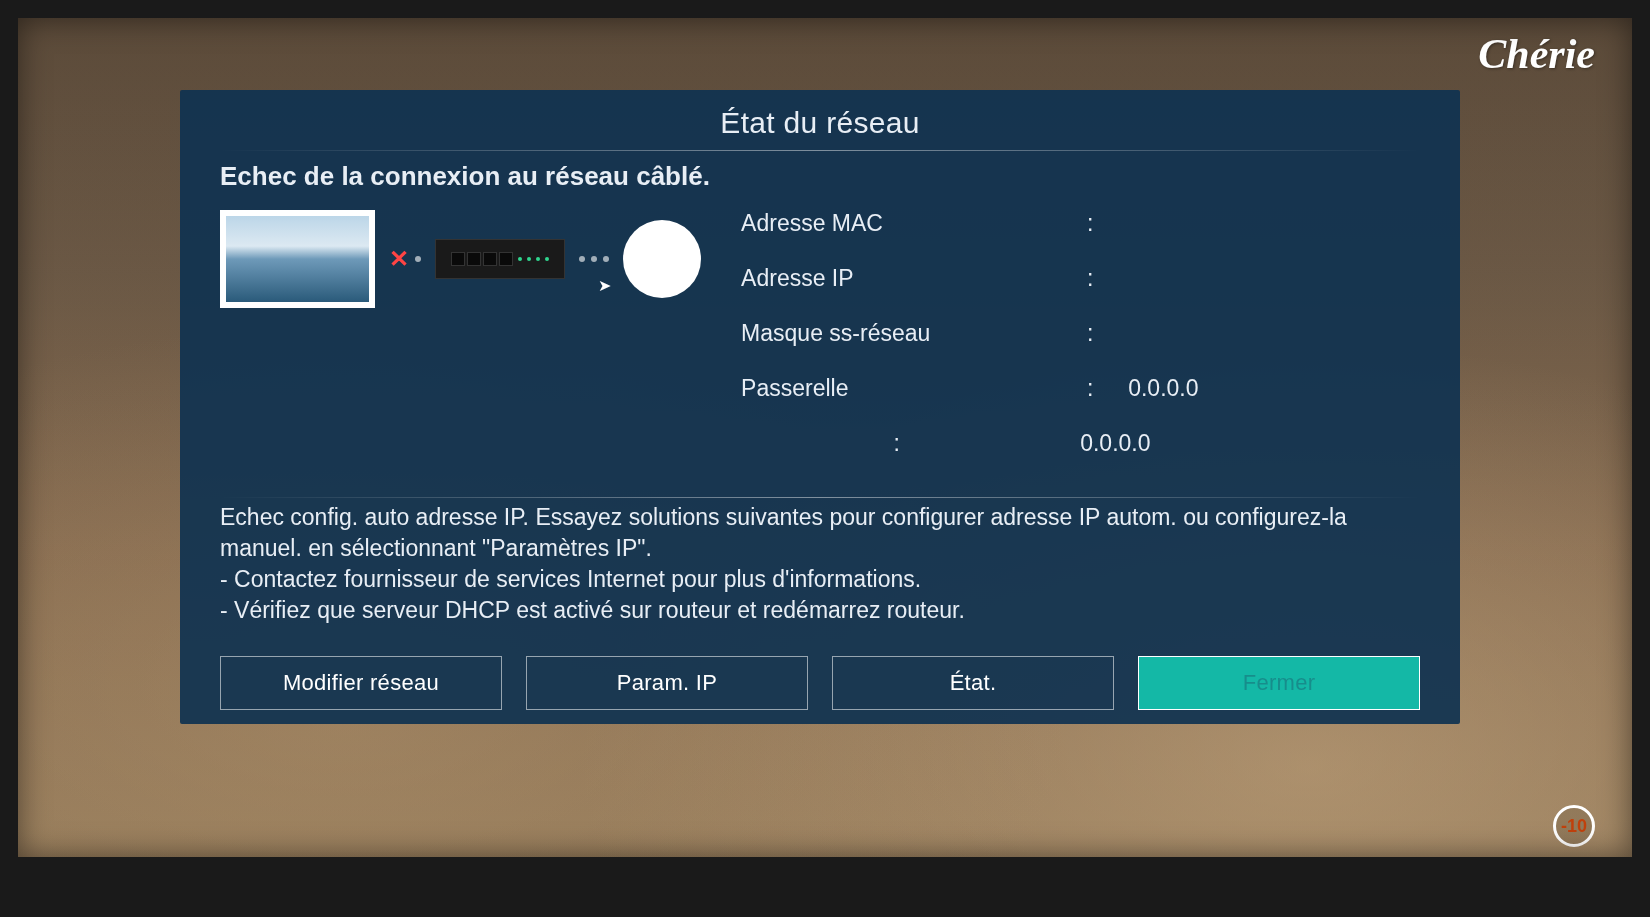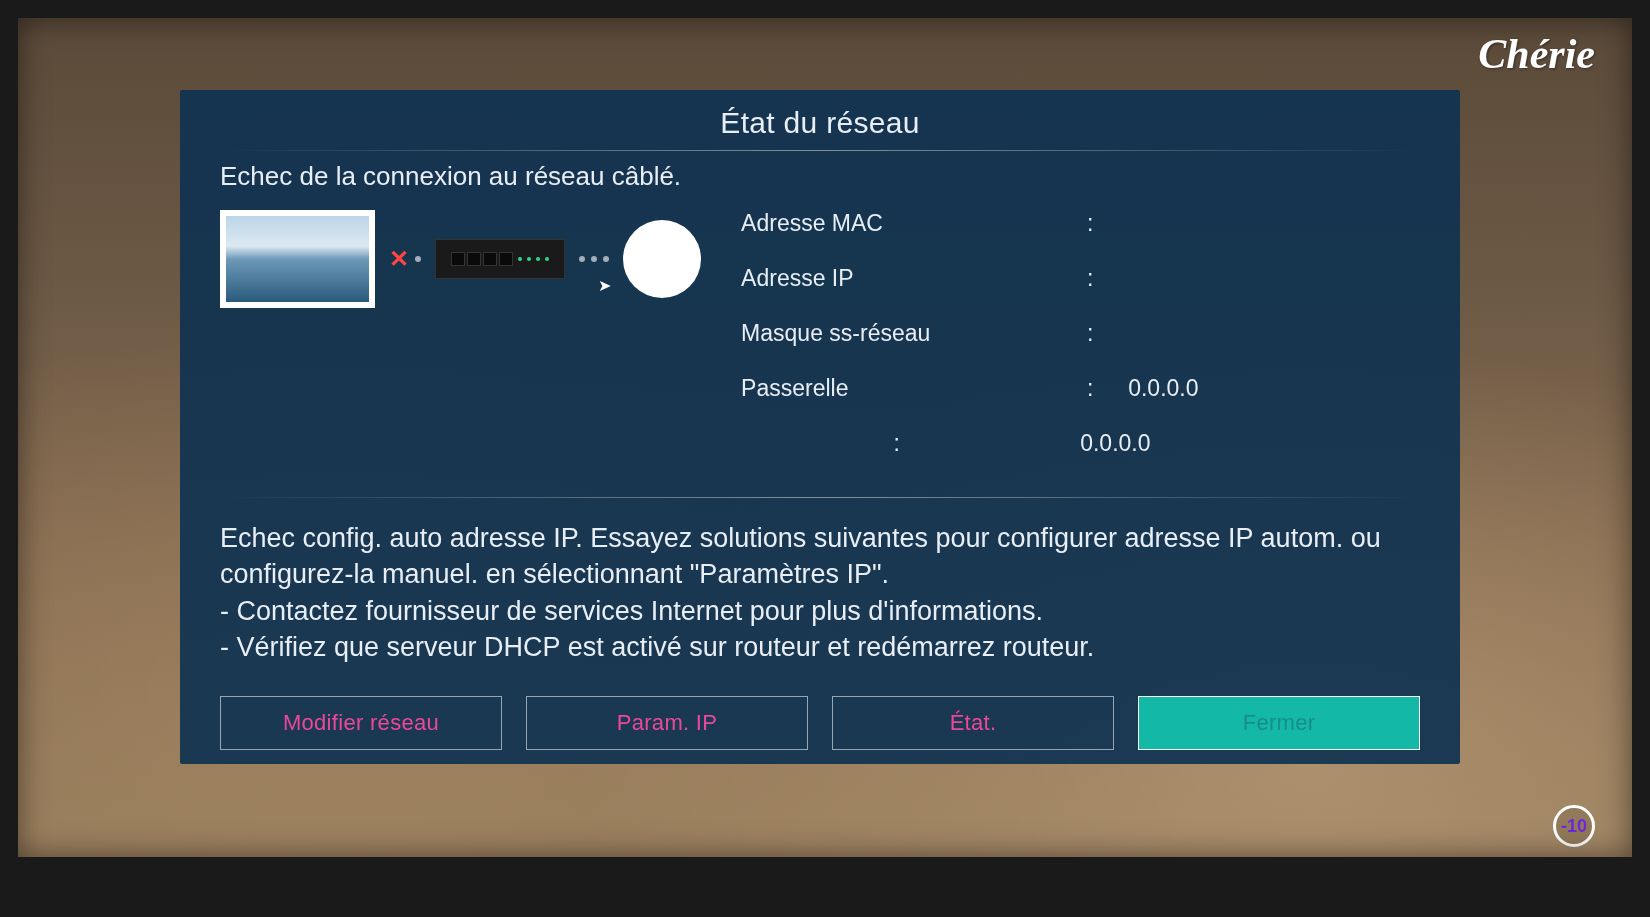--- a/index.html
+++ b/index.html
@@ -42,21 +42,21 @@
       font-weight: 400;
       padding: 6px 0 10px;
       letter-spacing: .3px;
     }
     .hr {
       height: 1px;
       background: linear-gradient(to right, transparent, rgba(255,255,255,.45), transparent);
     }
     .status-msg {
       font-size: 26px;
-      font-weight: 400;
+      font-weight: 700;
       margin: 10px 0 18px;
     }
     .mid {
       display: flex;
       align-items: flex-start;
       gap: 30px;
       margin-bottom: 40px;
     }
     .chain {
       display: flex;
@@ -98,36 +98,36 @@
       align-items: center;
       flex: 1;
       margin-left: 10px;
       gap: 28px;
     }
     .info-table .lbl { white-space: nowrap; }
     .info-table .colon { text-align: center; }
     .info-table .val { text-align: left; white-space: nowrap; min-width: 170px; }
     .masked { background: #fff; }
     .explain {
-      font-size: 27px;
+      font-size: 23px;
       line-height: 1.35;
-      margin: 22px 0 30px;
+      margin: 4px 0 30px;
     }
     .btn-row {
       display: flex;
       gap: 24px;
       margin-top: 10px;
       justify-content: space-between;
     }
     .btn {
       flex: 1;
       height: 54px;
       border: 1px solid rgba(255,255,255,.55);
       background: transparent;
-      color: #ec4899;
+      color: #ffffff;
       font-size: 22px;
       font-family: inherit;
       cursor: pointer;
       letter-spacing: .3px;
     }
     .btn.selected {
       background: #14b8a6;
       color: rgba(30,60,90,.35);
       border-color: #fff;
     }
@@ -142,21 +142,21 @@
       text-shadow: 1px 1px 3px rgba(0,0,0,.4);
       white-space: nowrap;
       margin-left: 48px;
     }
     .age-badge {
       position: absolute;
       bottom: 70px; right: 55px;
       width: 42px; height: 42px;
       border: 3px solid #fff;
       border-radius: 50%;
-      color: #6d28d9;
+      color: #c2410c;
       display: flex;
       align-items: center;
       justify-content: center;
       font-weight: 700;
       font-size: 18px;
       background: rgba(0,0,0,.1);
     }
     .cursor {
       position: absolute;
       left: 598px; top: 276px;

